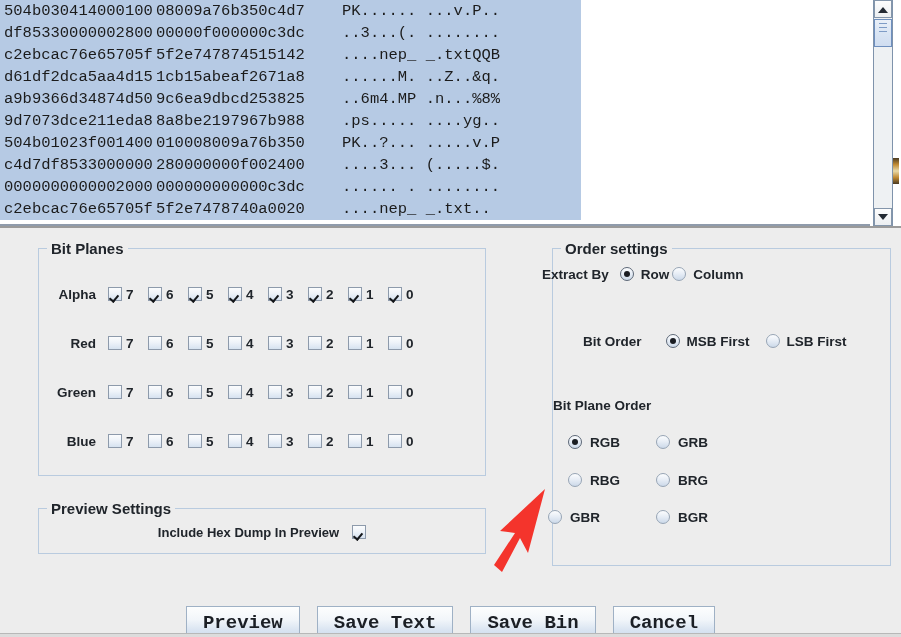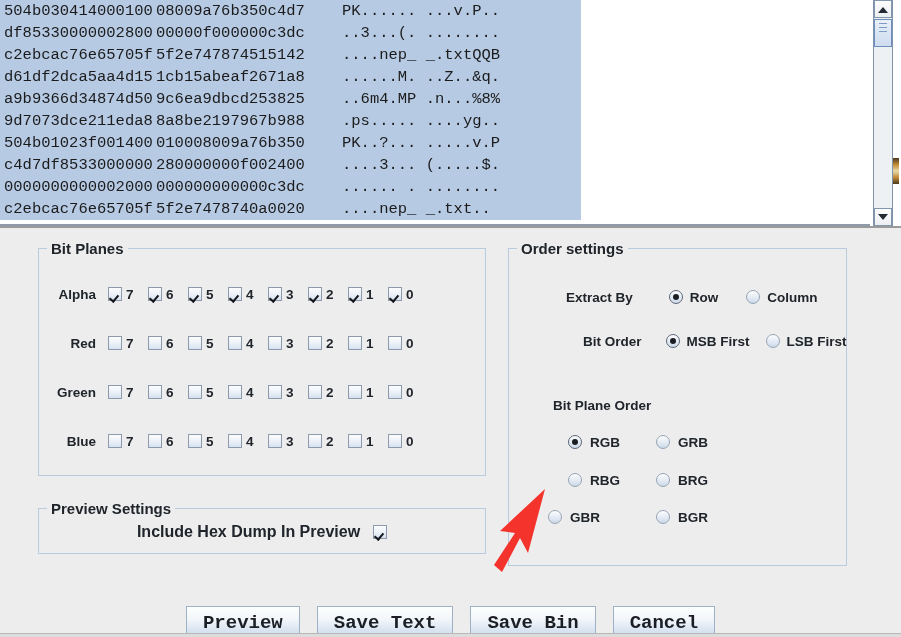--- a/index.html
+++ b/index.html
@@ -105,21 +105,21 @@
   .panel-title{
     position:absolute;top:-9px;left:8px;
     background:#ededed;
     padding:0 4px;
     font-size:15px;font-weight:bold;color:#20252b;
     white-space:nowrap;
   }
 
   #panel-bitplanes{left:38px;top:248px;width:448px;height:228px;}
   #panel-preview{left:38px;top:508px;width:448px;height:46px;}
-  #panel-order{left:508px;top:248px;width:339px;height:318px;}
+  #panel-order{left:552px;top:248px;width:339px;height:318px;}
 
   
   .bp-row{
     position:absolute;left:0;width:448px;height:26px;
     display:flex;align-items:center;
   }
   .bp-label{
     width:108px;text-align:right;padding-right:12px;
     font-size:13.5px;font-weight:bold;color:#20252b;
     box-sizing:border-box;
@@ -165,21 +165,21 @@
 
   .olabel{
     font-size:13.5px;font-weight:bold;color:#20252b;white-space:nowrap;
   }
 
   
   #prev-inner{
     position:absolute;left:38px;top:520px;width:448px;height:24px;
     display:flex;align-items:center;justify-content:center;gap:13px;
   }
-  #prev-inner .olabel{font-size:16px;}
+  #prev-inner .olabel{font-size:13px;}
 
   
   #buttonbar{
     position:absolute;left:0;top:592px;width:901px;height:40px;
     display:flex;align-items:center;justify-content:center;gap:17px;
   }
   .btn{
     min-width:98px;height:33px;
     padding:0 16px;
     background:linear-gradient(to bottom,#fdfefe 0%,#f2f6fa 40%,#d9e4f1 75%,#cddcee 100%);
@@ -376,21 +376,21 @@
 </div>
 <div id="prev-inner">
   <span class="olabel">Include Hex Dump In Preview</span>
   <span class="cbx on" id="cbx-hexdump"></span>
 </div>
 
 <div class="panel" id="panel-order">
   <span class="panel-title">Order settings</span>
 </div>
 <div id="order-inner">
-    <div class="rrow" style="position: absolute; left: 542px; top: 290px; gap: 28px; margin-left: 24px;">
+    <div class="rrow" style="position: absolute; left: 542px; top: 267px; gap: 3px;">
       <span class="olabel" style="margin-right: 8px;">Extract By</span>
       <div class="ropt">
         <span class="rdo on"></span>
         <span class="rtext">Row</span>
       </div>
       <div class="ropt">
         <span class="rdo"></span>
         <span class="rtext">Column</span>
       </div>
     </div>

